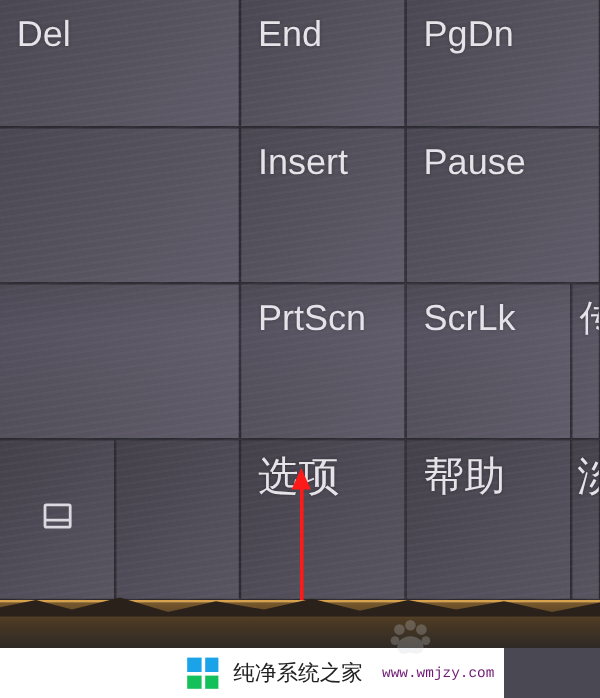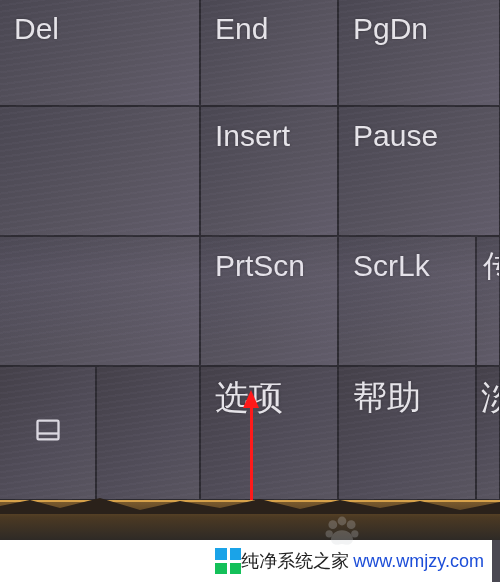--- a/index.html
+++ b/index.html
@@ -81,34 +81,34 @@
         linear-gradient(180deg, #7a5a2d 0%, #4b3923 40%, #2e2a26 100%);
       border-top: 2px solid #d7a24b;
     }
     .mountains {
       position:absolute; left:0; top:-6px; width:500px; height:18px;
     }
     .mountains svg { width:100%; height:100%; display:block; }
 
     
     .wm {
-      position: absolute; left: 0; top: 540px; width: 492px; height: 42px;
+      position: absolute; left: 0; top: 540px; width: 420px; height: 42px;
       background: #fff;
       display: flex; align-items: center; justify-content: flex-end;
-      padding: 0 8px 0 0; gap: 0;
-      font-size: 18px; color: #222;
+      padding: 0 8px 0 0; gap: 12px;
+      font-size: 18px; color: #222; font-family: Liberation Mono, monospace;
     }
     .wm .paw {
       position:absolute; left: 320px; top:-30px; width:44px; height:44px;
       opacity:.25; color:#cfd2d6;
     }
     .wm-logo { width: 26px; height: 26px; display:grid; grid-template-columns:1fr 1fr; grid-template-rows:1fr 1fr; gap:3px; }
     .wm-logo span { background:#1aa3e8; }
     .wm-logo span:nth-child(3), .wm-logo span:nth-child(4){ background:#14c059; }
-    .wm-url { color:#1d4ed8; font-size:18px; margin-left:4px; }
+    .wm-url { color:#701a75; font-size:12px; margin-left:4px; }
 
     .key .lbl { pointer-events: none; }
 
     
     .mini-icon { color:#dcd9e1; }
   </style>
 </head>
 <body>
 
 <div class="canvas">

